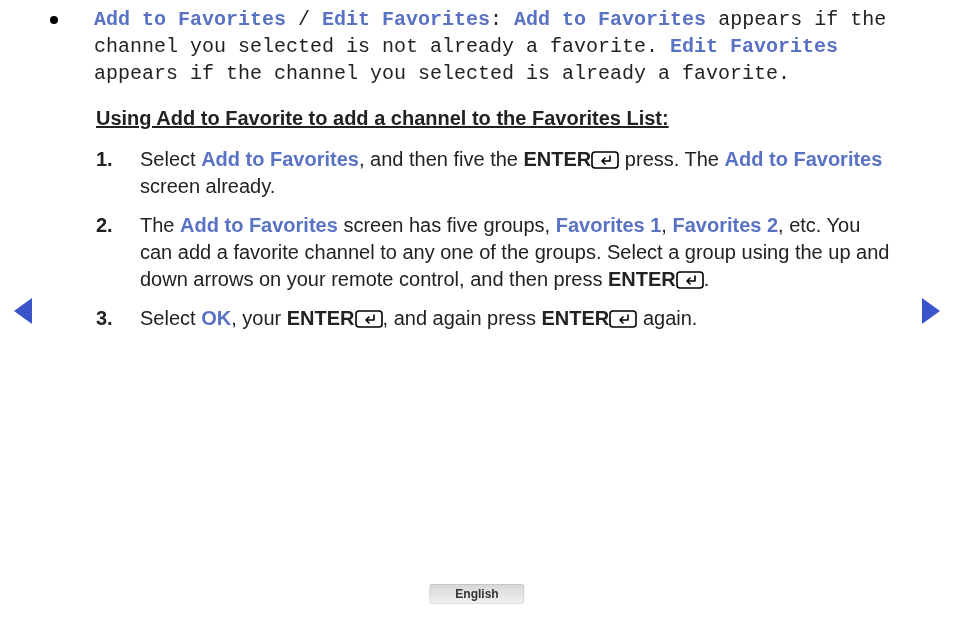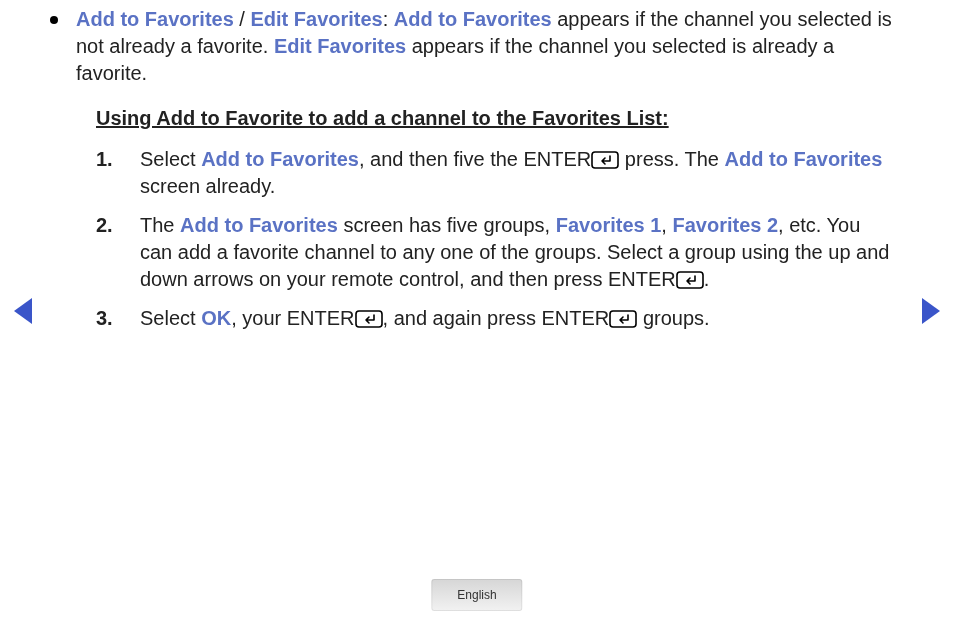--- a/index.html
+++ b/index.html
@@ -14,22 +14,23 @@
     line-height: 1.35;
   }
   .content {
     position: absolute;
     left: 50px;
     right: 60px;
     top: 6px;
   }
   .bullet-row {
     display: flex;
-    gap: 14px;
+    gap: 32px;
     margin-bottom: 6px;
+    font-family: Liberation Mono, monospace;
   }
   .bullet-dot {
     width: 8px; height: 8px; border-radius: 50%;
     background: #000;
     margin-top: 10px;
     flex-shrink: 0;
   }
   .bullet-text { padding-left: 4px; }
   .section-title {
     font-weight: bold;
@@ -40,21 +41,21 @@
     list-style: none;
     margin-left: 46px;
   }
   ol.steps li {
     display: flex;
     gap: 22px;
     margin-bottom: 12px;
   }
   .num { font-weight: bold; min-width: 22px; }
   .hl { color: #5a72c4; font-weight: bold; }
-  .bold { font-weight: normal; }
+  .bold { font-weight: bold; }
   .enter-icon {
     display: inline-block;
     vertical-align: -3px;
   }
   .enter-icon svg { display: block; }
   .nav-arrow {
     position: absolute;
     top: 298px;
     width: 0; height: 0;
     cursor: pointer;
@@ -66,26 +67,26 @@
     border-right: 18px solid #3a55c9;
   }
   .nav-next {
     right: 14px;
     border-top: 13px solid transparent;
     border-bottom: 13px solid transparent;
     border-left: 18px solid #3a55c9;
   }
   .lang-badge {
     position: absolute;
-    bottom: 13px;
+    bottom: 20px;
     left: 50%;
     transform: translateX(-50%);
     font-size: 12px;
-    font-weight: normal;
-    padding: 8px 26px;
+    font-weight: bold;
+    padding: 2px 26px;
     border-radius: 3px;
     background: linear-gradient(#d6d6d6, #f2f2f2);
     color: #333;
     box-shadow: inset 0 0 0 1px rgba(0,0,0,0.08);
   }
 </style>
 </head>
 <body>
 
 <div class="nav-arrow nav-prev"></div>
@@ -123,19 +124,19 @@
     </li>
     <li>
       <span class="num">3.</span>
       <span>
         <span>Select </span><span class="hl">OK</span><span>, your </span><span class="bold">ENTER</span><span class="enter-icon"><svg width="28" height="18" viewBox="0 0 28 18">
               <rect x="1" y="1" width="26" height="16" rx="3" fill="none" stroke="#000" stroke-width="1.6"></rect>
               <path d="M19 5 v5 H11 M11 10 l3 -3 M11 10 l3 3" fill="none" stroke="#000" stroke-width="1.6" stroke-linecap="round" stroke-linejoin="round"></path>
             </svg></span><span>, and again press </span><span class="bold">ENTER</span><span class="enter-icon"><svg width="28" height="18" viewBox="0 0 28 18">
               <rect x="1" y="1" width="26" height="16" rx="3" fill="none" stroke="#000" stroke-width="1.6"></rect>
               <path d="M19 5 v5 H11 M11 10 l3 -3 M11 10 l3 3" fill="none" stroke="#000" stroke-width="1.6" stroke-linecap="round" stroke-linejoin="round"></path>
-            </svg></span><span> groups.</span>
+            </svg></span><span> again.</span>
       </span>
     </li>
   </ol>
 </div>
 
 <div class="lang-badge">English</div>
 
 </body></html>

